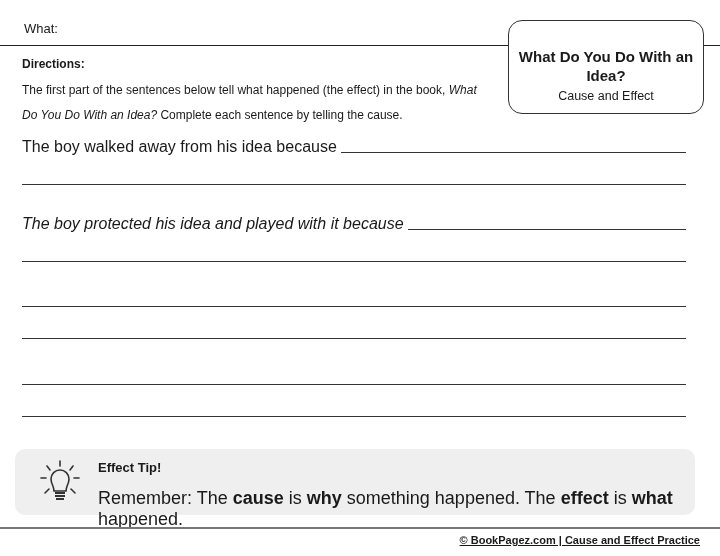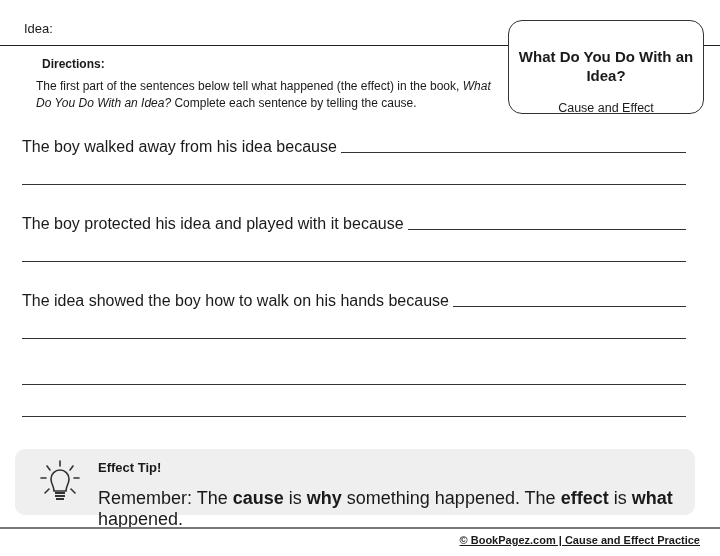--- a/index.html
+++ b/index.html
@@ -8,73 +8,72 @@
       font-family: "Liberation Sans", "DejaVu Sans", sans-serif; color: #1a1a1a;
     }
     .name-label { position: absolute; left: 24px; top: 21px; font-size: 13px; }
     .header-rule { position: absolute; left: 0; top: 45px; width: 720px; height: 0; border-top: 1.5px solid #222; }
     .title-box {
       position: absolute; left: 508px; top: 20px; width: 196px; height: 94px;
       border: 1.3px solid #333; border-radius: 14px; background: #fff;
       text-align: center; box-sizing: border-box; padding-top: 26px;
     }
     .title-box .title { font-weight: bold; font-size: 15px; line-height: 19px; }
-    .title-box .subtitle { font-size: 12.5px; margin-top: 16px; }
-    .directions-heading { position: absolute; left: 22px; top: 57px; font-size: 12px; font-weight: bold; margin-left: 20px; }
-    .directions-body { position: absolute; left: 36px; top: 78px; width: 470px; font-size: 12px; line-height: 17px; }
+    .title-box .subtitle { font-size: 12.5px; margin-top: 4px; }
+    .directions-heading { position: absolute; left: 22px; top: 57px; font-size: 12px; font-weight: bold; }
+    .directions-body { position: absolute; left: 22px; top: 78px; width: 470px; font-size: 12px; line-height: 25px; }
     .directions-body i { font-style: italic; }
     .question { position: absolute; left: 22px; width: 664px; font-size: 16px; }
     .q-line { display: flex; align-items: flex-end; }
     .q-text { white-space: nowrap; padding-right: 4px; }
     .blank { flex: 1; border-bottom: 1.3px solid #333; height: 14px; margin-bottom: 3px; }
     .answer-line { border-bottom: 1.3px solid #333; height: 0; margin-top: 28px; }
     .tip-box {
       position: absolute; left: 15px; top: 449px; width: 680px; height: 66px;
       background: #efefef; border-radius: 10px;
     }
     .bulb { position: absolute; left: 38px; top: 460px; width: 44px; height: 46px; }
     .tip-title { position: absolute; left: 98px; top: 460px; font-size: 13px; font-weight: bold; }
     .tip-text { position: absolute; left: 98px; top: 488px; font-size: 18px; }
     .tip-text b { font-weight: bold; }
     .footer-rule { position: absolute; left: 0; top: 527px; width: 720px; border-top: 2px solid #777; }
     .footer { position: absolute; right: 20px; top: 534px; font-size: 11px; font-weight: bold; text-decoration: underline; }
   </style>
 </head>
 <body>
 
-<div class="name-label">Idea:</div>
+<div class="name-label">What:</div>
 <div class="header-rule"></div>
 
 <div class="title-box">
   <div class="title">What Do You Do With an Idea?</div>
   <div class="subtitle">Cause and Effect</div>
 </div>
 
 <div class="directions-heading">Directions:</div>
 <div class="directions-body"><span>The first part of the sentences below tell what happened (the effect) in the book, </span><i>What Do You Do With an Idea?</i><span>  Complete each sentence by telling the cause.</span></div>
 
 <div class="question" style="top:138px;">
   <div class="q-line">
       <span class="q-text">The boy walked away from his idea because</span>
       <span class="blank"></span>
     </div>
   <div class="answer-line"></div>
 </div>
 
-<div class="question" style="top:215px;">
+<div class="question" style="top:215px;font-style:italic;">
   <div class="q-line">
       <span class="q-text">The boy protected his idea and played with it because</span>
       <span class="blank"></span>
     </div>
   <div class="answer-line"></div>
 </div>
 
 <div class="question" style="top:292px;">
   <div class="q-line">
-      <span class="q-text">The idea showed the boy how to walk on his hands because</span>
       <span class="blank"></span>
     </div>
   <div class="answer-line"></div>
 </div>
 
 <div class="question" style="top:370px;">
   <div class="q-line">
       <span class="blank"></span>
     </div>
   <div class="answer-line"></div>

